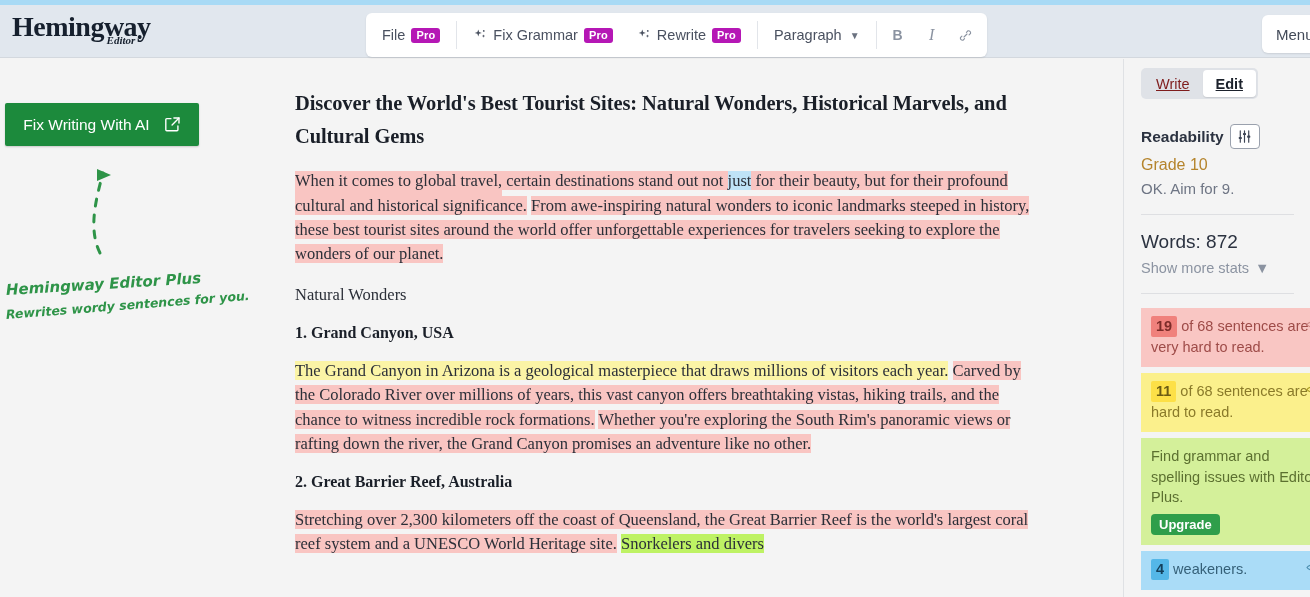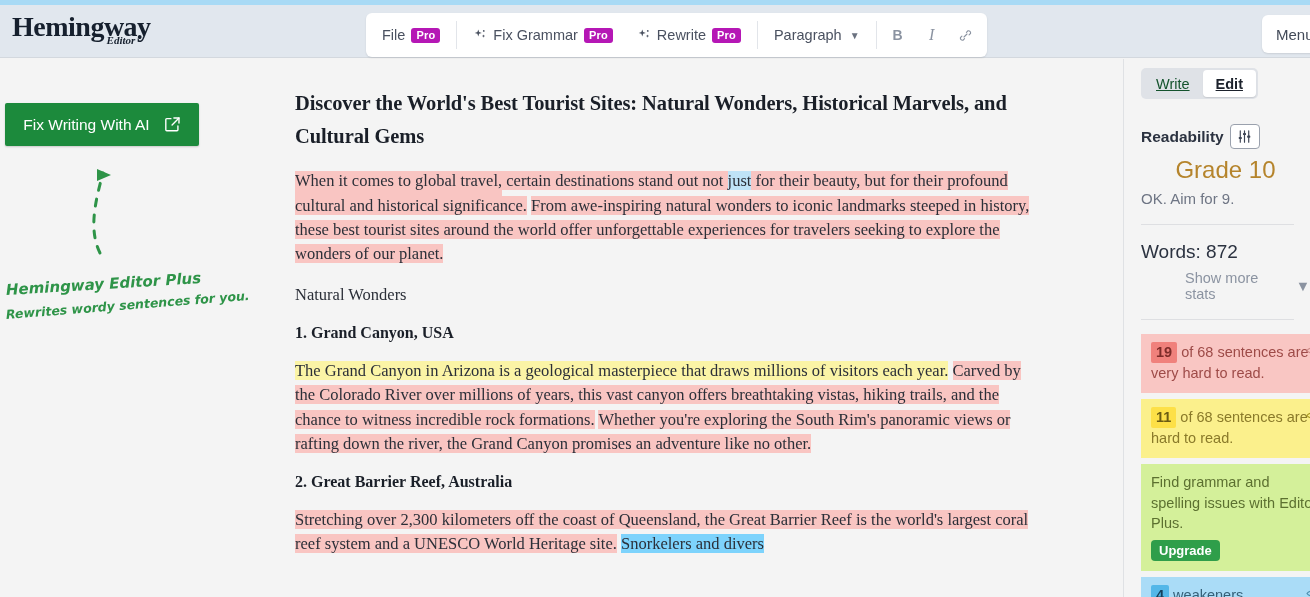--- a/index.html
+++ b/index.html
@@ -119,21 +119,21 @@
     font-size: 20.5px; font-weight: bold; line-height: 1.62;
     color: #1a1f28; margin-bottom: 16px; letter-spacing: -0.1px;
   }
   .doc p {
     font-size: 16.5px; line-height: 1.465; margin-bottom: 17px;
   }
   .doc h3 {
     font-size: 16px; font-weight: bold; margin-bottom: 17px; color: #1a1f28;
   }
   .hl-red { background: #f9c5c2; }
-  .hl-red-dark { background: #7dd3fc; margin-top: 44px; }
+  .hl-red-dark { background: #bef264; margin-top: 44px; }
   .hl-yellow { background: #fbf4a6; }
   .hl-blue { background: #bfe3f7; }
   .ul-yellow {
     border-bottom: 2px solid #e3c84a;
     padding-bottom: 8px;
   }
 
   
   .right-panel {
     position: absolute; left: 1123px; top: 59px;
@@ -141,43 +141,43 @@
     background: #f4f4f4;
     border-left: 1px solid #dfe1e4;
     padding: 9px 0 0 17px;
   }
   .seg {
     display: inline-flex; background: #dfe2e7;
     border-radius: 5px; padding: 2px; height: 31px;
   }
   .seg .t {
     padding: 0 13px; height: 27px; display: flex; align-items: center;
-    font-size: 14.5px; color: #14532d; cursor: pointer;
+    font-size: 14.5px; color: #7f1d1d; cursor: pointer;
     text-decoration: underline; border-radius: 4px;
   }
   .seg .t.active {
     background: #fff; color: #1c222c; font-weight: bold;
     box-shadow: 0 1px 1px rgba(0,0,0,0.10);
   }
   .read-row {
     margin-top: 25px; display: flex; align-items: center; gap: 6px;
   }
   .read-row .ttl { font-size: 15.5px; font-weight: bold; color: #2b3240; }
   .gear-box {
     width: 30px; height: 25px; border: 1px solid #9aa1ad;
     border-radius: 4px; background: #fff;
     display: flex; align-items: center; justify-content: center; cursor: pointer;
   }
-  .grade { margin-top: 7px; font-size: 24px; color: #b5842c; text-align: center; }
+  .grade { margin-top: 7px; font-size: 16px; color: #b5842c; }
   .aim { margin-top: 6px; font-size: 15px; color: #6e7584; }
   .hr { margin: 17px 16px 0 0; height: 1px; background: #dedfe2; }
   .words { margin-top: 16px; font-size: 19px; color: #2b3240; }
   .more {
     margin-top: 7px; font-size: 14.5px; color: #8b93a1; cursor: pointer;
-    display: flex; align-items: center; gap: 6px; margin-left: 44px;
+    display: flex; align-items: center; gap: 6px;
   }
   .cards { margin-top: 14px; }
   .card {
     width: 187px; margin-bottom: 6px;
     padding: 8px 10px 10px 10px;
     position: relative;
   }
   .card .txt { font-size: 14.5px; line-height: 1.42; }
   .chip {
     display: inline-block; font-weight: bold; padding: 0 5px;

